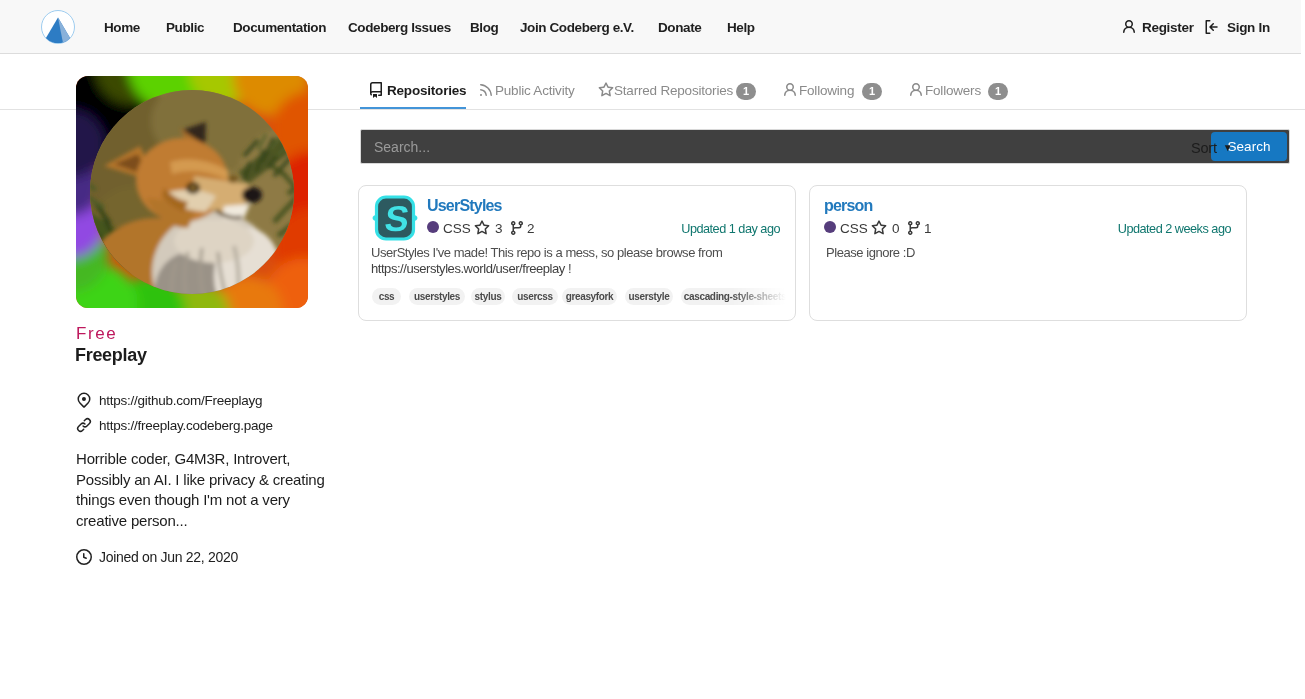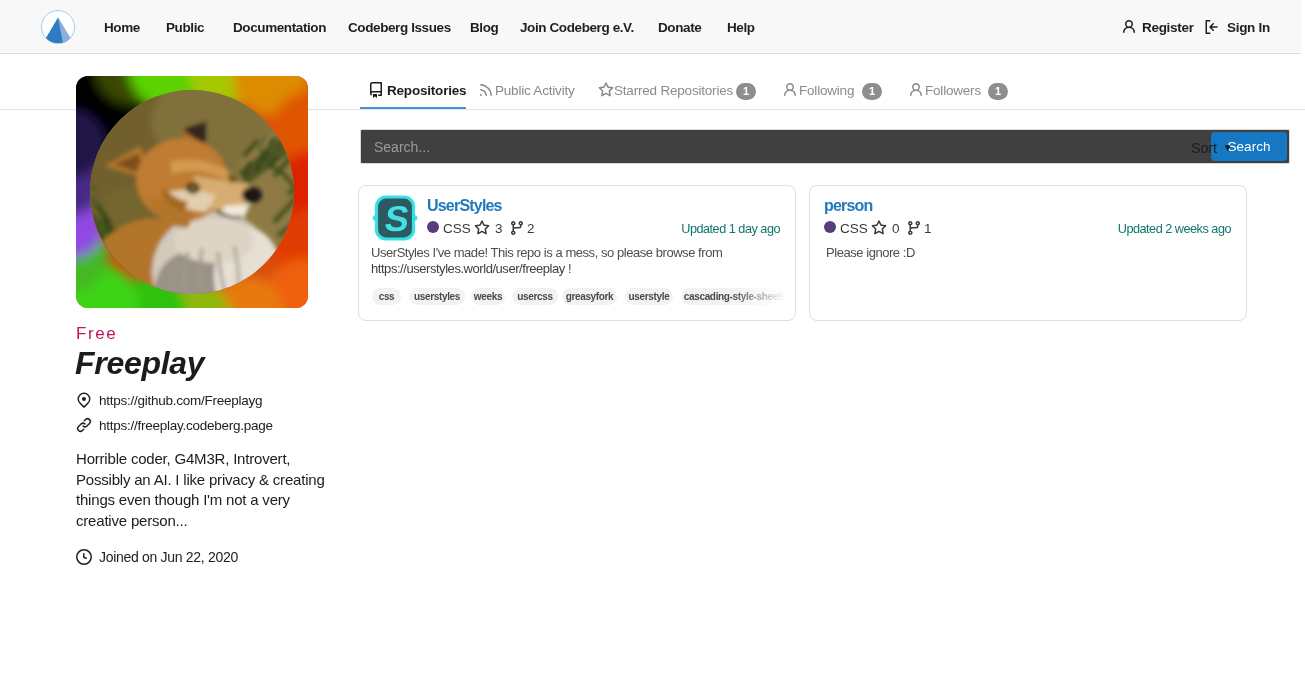--- a/index.html
+++ b/index.html
@@ -6,21 +6,21 @@
 html,body { width:1305px; height:699px; background:#fff; font-family:"Liberation Sans", sans-serif; overflow:hidden; }
 .nav { position:absolute; left:0; top:0; width:1301px; height:54px; background:#f8f8f8; border-bottom:1px solid #dcdcdc; }
 .nav a { color:#1f1f1f; text-decoration:none; font-size:13.5px; font-weight:700; letter-spacing:-0.4px; position:absolute; top:20px; }
 .logo { position:absolute; left:40px; top:9px; width:36px; height:36px; }
 .nr { position:absolute; top:20px; font-size:13.5px; font-weight:700; letter-spacing:-0.3px; color:#1f1f1f; }
 .nricon { position:absolute; top:19px; }
 .fullline { position:absolute; left:0; top:109px; width:1305px; height:1px; background:#e2e2e2; }
 
 
 .freename { position:absolute; left:76px; top:324px; font-size:17px; color:#be185d; letter-spacing:1.6px; }
-.username { position:absolute; left:75px; top:345px; font-size:32px; letter-spacing:-0.3px; font-weight:700; color:#1c1c1c;font-style:italic; }
+.username { position:absolute; left:75px; top:345px; font-size:18px; letter-spacing:-0.3px; font-weight:700; color:#1c1c1c; }
 .siderow { position:absolute; left:76px; font-size:13.5px; letter-spacing:-0.25px; color:#212121; display:flex; align-items:center; gap:7px; }
 .bio { position:absolute; left:76px; top:449px; width:290px; font-size:15px; letter-spacing:-0.2px; line-height:20.6px; color:#1c1c1c; }
 
 
 .tabitem { position:absolute; font-size:13.5px; letter-spacing:-0.2px; color:#8a8a8a; top:83px; }
 .tabitem.active { color:#1c1c1c;font-weight:bold; }
 .tabicon { position:absolute; top:82px; }
 .tabul { position:absolute; left:360px; top:106.5px; width:106px; height:2.5px; background:#4394d8; }
 .badge { position:absolute; top:83px; background:#8e8e8e; color:#fff; font-size:11px; font-weight:700; border-radius:9px; height:17px; width:20px; text-align:center; line-height:17px; }
 
@@ -152,21 +152,21 @@
   <svg style="left:82px" width="16" height="16" viewBox="0 0 16 16" fill="#3a3a3a">
       <path d="M9.5 3.25a2.25 2.25 0 1 1 3 2.122V6A2.5 2.5 0 0 1 10 8.5H6a1 1 0 0 0-1 1v1.128a2.251 2.251 0 1 1-1.5 0V5.372a2.25 2.25 0 1 1 1.5 0v1.836A2.493 2.493 0 0 1 6 7h4a1 1 0 0 0 1-1v-.628A2.25 2.25 0 0 1 9.5 3.25Zm-6 0a.75.75 0 1 0 1.5 0 .75.75 0 0 0-1.5 0Zm8.25-.75a.75.75 0 1 0 0 1.5.75.75 0 0 0 0-1.5ZM4.25 12a.75.75 0 1 0 0 1.5.75.75 0 0 0 0-1.5Z"></path>
     </svg>
   <span style="left:100px">2</span>
 </div>
 <div class="upd" style="right:525px">Updated 1 day ago</div>
 <div class="desc" style="left:371px">UserStyles I've made! This repo is a mess, so please browse from<br><a class="blue">https://userstyles.world/user/freeplay</a> !</div>
 <div class="tags">
   <span class="tag" style="left:0;width:29px">css</span>
     <span class="tag" style="left:37px;width:56px">userstyles</span>
-    <span class="tag" style="left:99px;width:34px">weeks</span>
+    <span class="tag" style="left:99px;width:34px">stylus</span>
     <span class="tag" style="left:140px;width:46px">usercss</span>
     <span class="tag" style="left:190px;width:55px">greasyfork</span>
     <span class="tag" style="left:253px;width:48px">userstyle</span>
     <span class="tag" style="left:309px;width:108px">cascading-style-sheets</span>
 </div>
 
 <div class="card c2"></div>
 <a class="title" style="left:824px">person</a>
 <div class="meta" style="left:824px">
   <span class="dot" style="left:0"></span>

